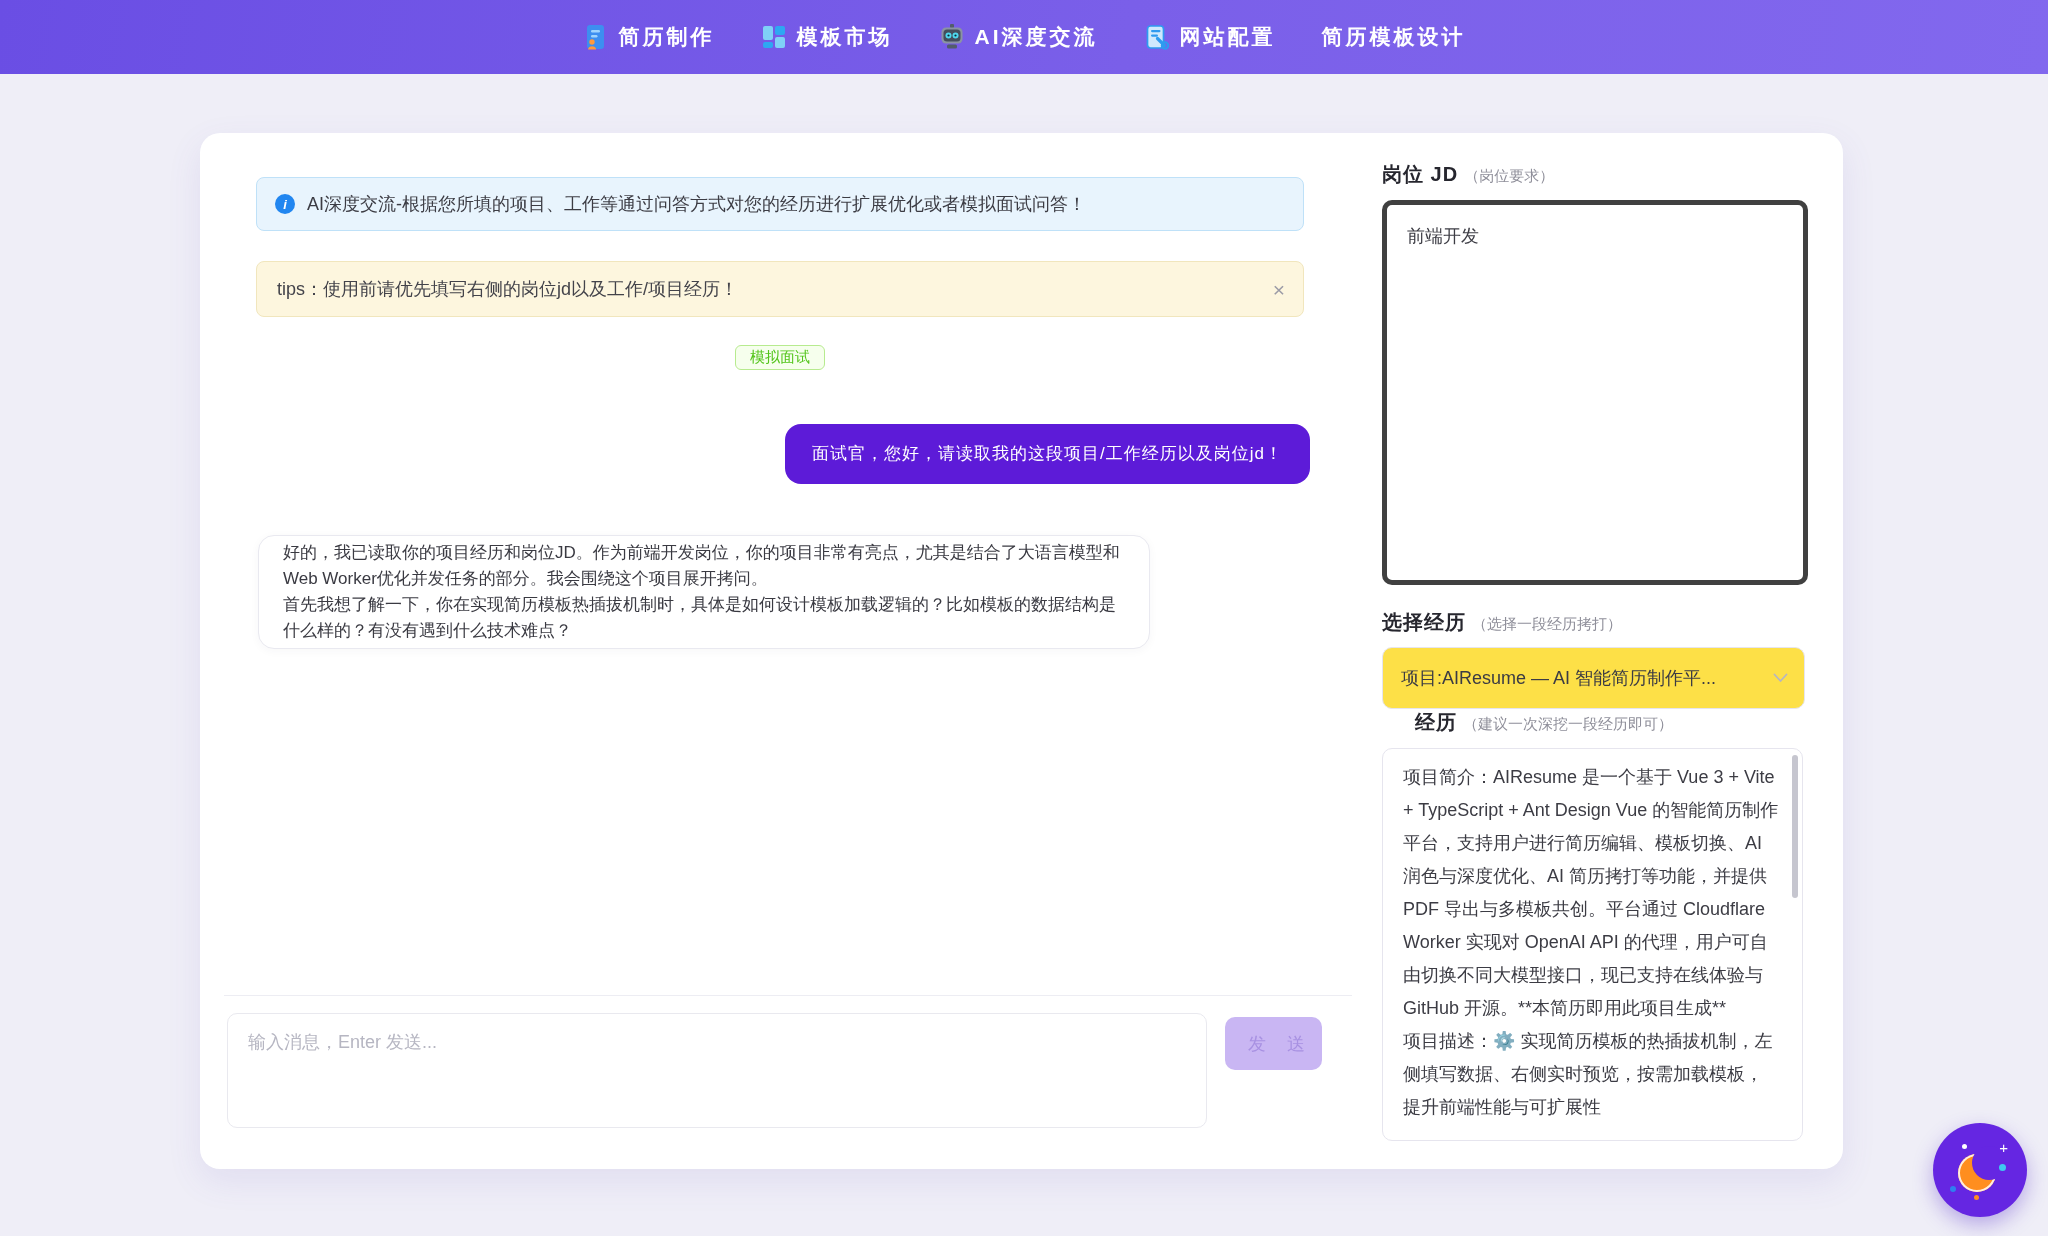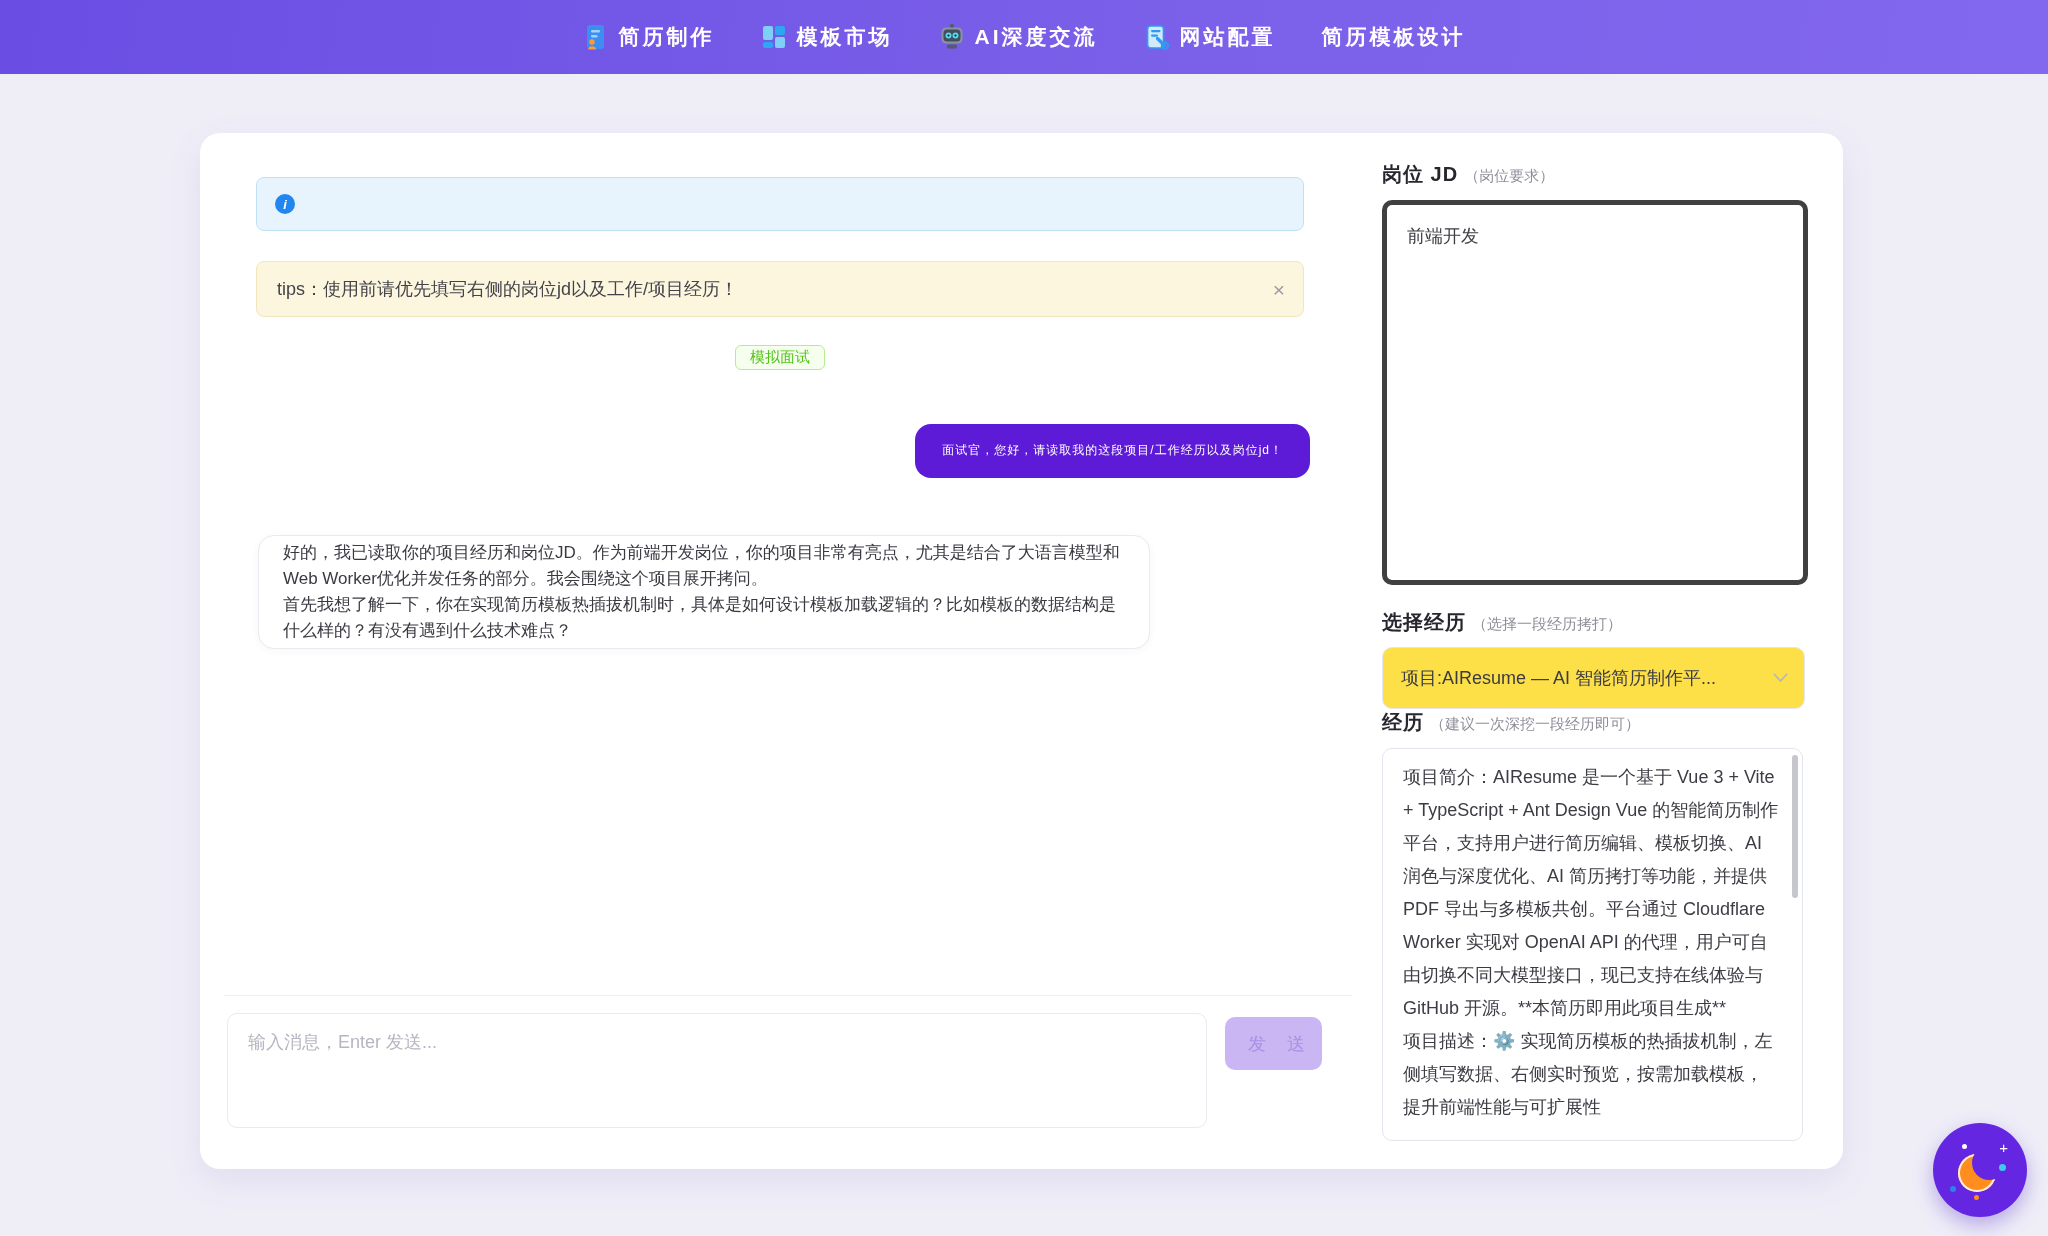--- a/index.html
+++ b/index.html
@@ -56,21 +56,21 @@
   }
   .badge-row{
     position:absolute;left:56px;top:212px;width:1048px;text-align:center;
   }
   .mode-badge{
     display:inline-block;background:#f6ffed;border:1px solid #b7eb8f;
     color:#52c41a;font-size:15px;padding:2px 14px;border-radius:6px;
   }
   .msg-user{
     position:absolute;right:533px;top:291px;max-width:700px;
-    background:#5d1bd8;color:#ffffff;font-size:12px;line-height:1.3;
+    background:#5d1bd8;color:#ffffff;font-size:17px;line-height:1.3;
     padding:19px 27px;border-radius:16px;letter-spacing:1px;white-space:nowrap;
   }
   .msg-ai{
     position:absolute;left:58px;top:402px;width:892px;box-sizing:border-box;
     background:#ffffff;border:1px solid #e9e9f0;border-radius:16px;
     box-shadow:0 2px 10px rgba(40,40,80,0.04);
     padding:4px 24px;font-size:17px;line-height:26px;color:#3a3a42;
     white-space:pre-line;
   }
   .chat-divider{
@@ -89,21 +89,21 @@
     font-family:inherit;font-size:18px;letter-spacing:8px;padding-left:20px;
     cursor:not-allowed;
   }
 
   
   .panel-label{position:absolute;left:1182px;display:flex;align-items:baseline;gap:6px;}
   .panel-label .title{font-size:20px;font-weight:600;color:#26262e;letter-spacing:1px;}
   .panel-label .hint{font-size:15px;color:#8f8f9a;}
   .lbl-jd{top:28px;}
   .lbl-select{top:476px;}
-  .lbl-exp{top:576px;}
+  .lbl-exp{top:576px;margin-left:33px;}
   .jd-area{
     position:absolute;left:1182px;top:67px;width:426px;height:385px;box-sizing:border-box;
     border:5px solid #404040;border-radius:10px;background:#ffffff;
     font-family:inherit;font-size:18px;color:#3c3c44;padding:16px 20px;line-height:30px;
     resize:none;outline:none;
   }
   .select-box{
     position:absolute;left:1182px;top:514px;width:423px;height:62px;box-sizing:border-box;
     border:1px solid #e6e5ee;border-radius:10px;background:#fde047;
     display:flex;align-items:center;justify-content:space-between;
@@ -208,20 +208,21 @@
     </div>
     <div class="nav-item">
       <span>简历模板设计</span>
     </div>
   </nav>
 
   <main class="card">
 
     <div class="info-banner">
       <span class="info-icon">i</span>
+      <span>AI深度交流-根据您所填的项目、工作等通过问答方式对您的经历进行扩展优化或者模拟面试问答！</span>
     </div>
 
     <div class="tips-banner">
       <span>tips：使用前请优先填写右侧的岗位jd以及工作/项目经历！</span>
       <span class="tips-close">×</span>
     </div>
 
     <div class="badge-row">
       <span class="mode-badge">模拟面试</span>
     </div>

